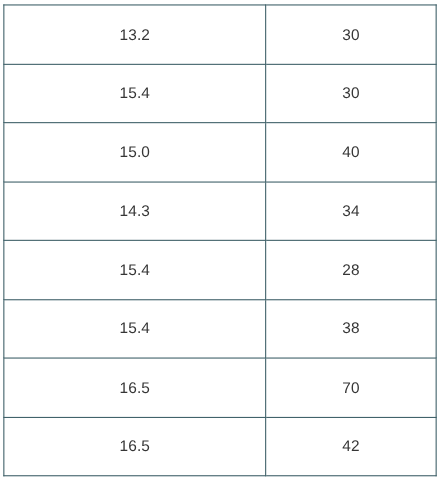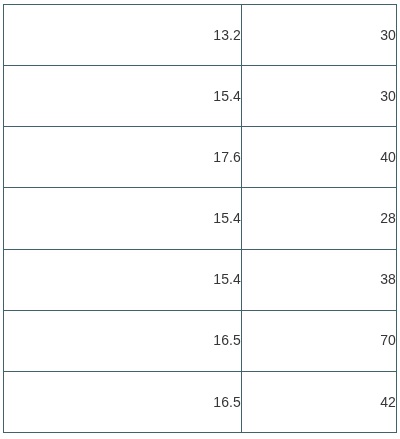--- a/index.html
+++ b/index.html
@@ -27,21 +27,21 @@
   table.data-table {
     width: 393px;
     height: 429px;
     border-collapse: collapse;
     table-layout: fixed;
     background: #ffffff;
   }
 
   table.data-table td {
     border: 1.4px solid #41626a;
-    text-align: right;
+    text-align: center;
     vertical-align: middle;
     color: #363636;
     font-family: "Liberation Sans", sans-serif;
     font-size: 14px;
     font-weight: 400;
     line-height: 1.2;
     padding: 0;
     background: #ffffff;
   }
 
@@ -79,27 +79,35 @@
         <td>
             <span class="cell-text">15.4</span>
           </td>
         <td>
             <span class="cell-text">30</span>
           </td>
       </tr>
 
       <tr>
         <td>
-            <span class="cell-text">17.6</span>
+            <span class="cell-text">15.0</span>
           </td>
         <td>
             <span class="cell-text">40</span>
           </td>
       </tr>
 
+      <tr>
+        <td>
+            <span class="cell-text">14.3</span>
+          </td>
+        <td>
+            <span class="cell-text">34</span>
+          </td>
+      </tr>
 
       <tr>
         <td>
             <span class="cell-text">15.4</span>
           </td>
         <td>
             <span class="cell-text">28</span>
           </td>
       </tr>
 

